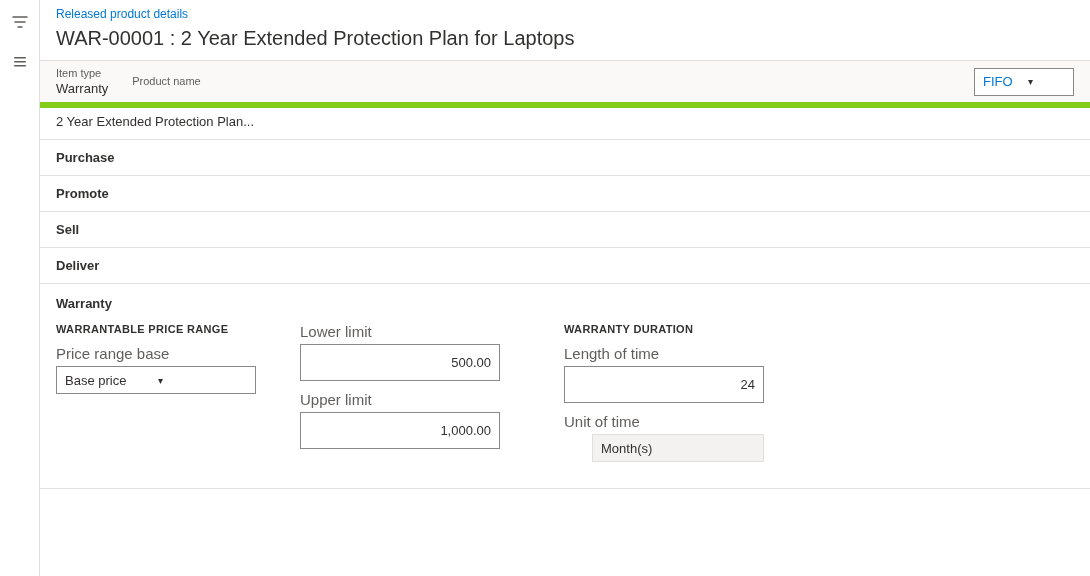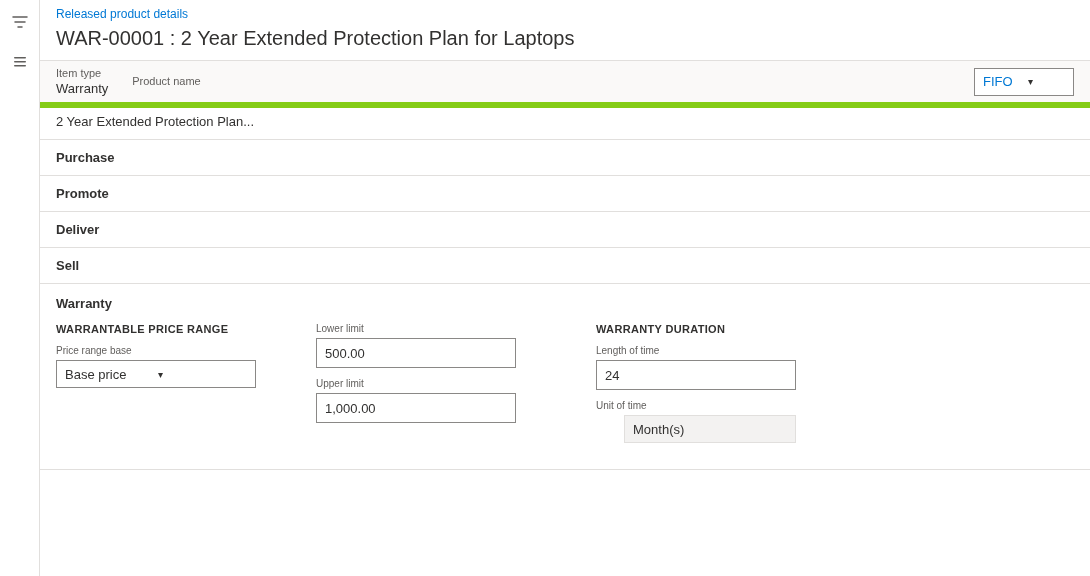--- a/index.html
+++ b/index.html
@@ -132,21 +132,21 @@
       border-bottom: 1px solid #e1dfdd;
     }
     .warranty-section-title {
       font-size: 13px;
       font-weight: 600;
       color: #323130;
       margin-bottom: 12px;
     }
     .warranty-fields {
       display: flex;
-      gap: 40px;
+      gap: 24px;
       align-items: flex-start;
     }
     .warranty-group {
       display: flex;
       flex-direction: column;
       min-width: 200px;
     }
     .warranty-group-title {
       font-size: 11px;
       font-weight: 700;
@@ -154,31 +154,32 @@
       text-transform: uppercase;
       letter-spacing: 0.03em;
       margin-bottom: 10px;
     }
     .field-row {
       display: flex;
       flex-direction: column;
       margin-bottom: 10px;
     }
     .field-label {
-      font-size: 10px;
+      font-size: 15px;
       color: #605e5c;
       margin-bottom: 4px;
     }
     .field-input {
       border: 1px solid #8a8886;
       background: #fff;
-      height: 30px;
+      height: 37px;
       padding: 2px 8px;
       font-size: 13px;
       color: #323130;
+      text-align: right;
       min-width: 120px;
     }
     .dropdown-field {
       display: flex;
       align-items: center;
       border: 1px solid #8a8886;
       background: #fff;
       height: 28px;
       padding: 2px 8px;
       font-size: 13px;
@@ -263,25 +264,25 @@
 
       <div class="section-header">
         <span>Purchase</span>
       </div>
 
       <div class="section-header">
         <span>Promote</span>
       </div>
 
       <div class="section-header">
+        <span>Sell</span>
+      </div>
+
+      <div class="section-header">
         <span>Deliver</span>
-      </div>
-
-      <div class="section-header">
-        <span>Sell</span>
       </div>
 
       <div class="warranty-section">
         <div class="warranty-section-title">Warranty</div>
 
         <div class="warranty-fields">
 
           <div class="warranty-group">
             <div class="warranty-group-title">WARRANTABLE PRICE RANGE</div>
 

